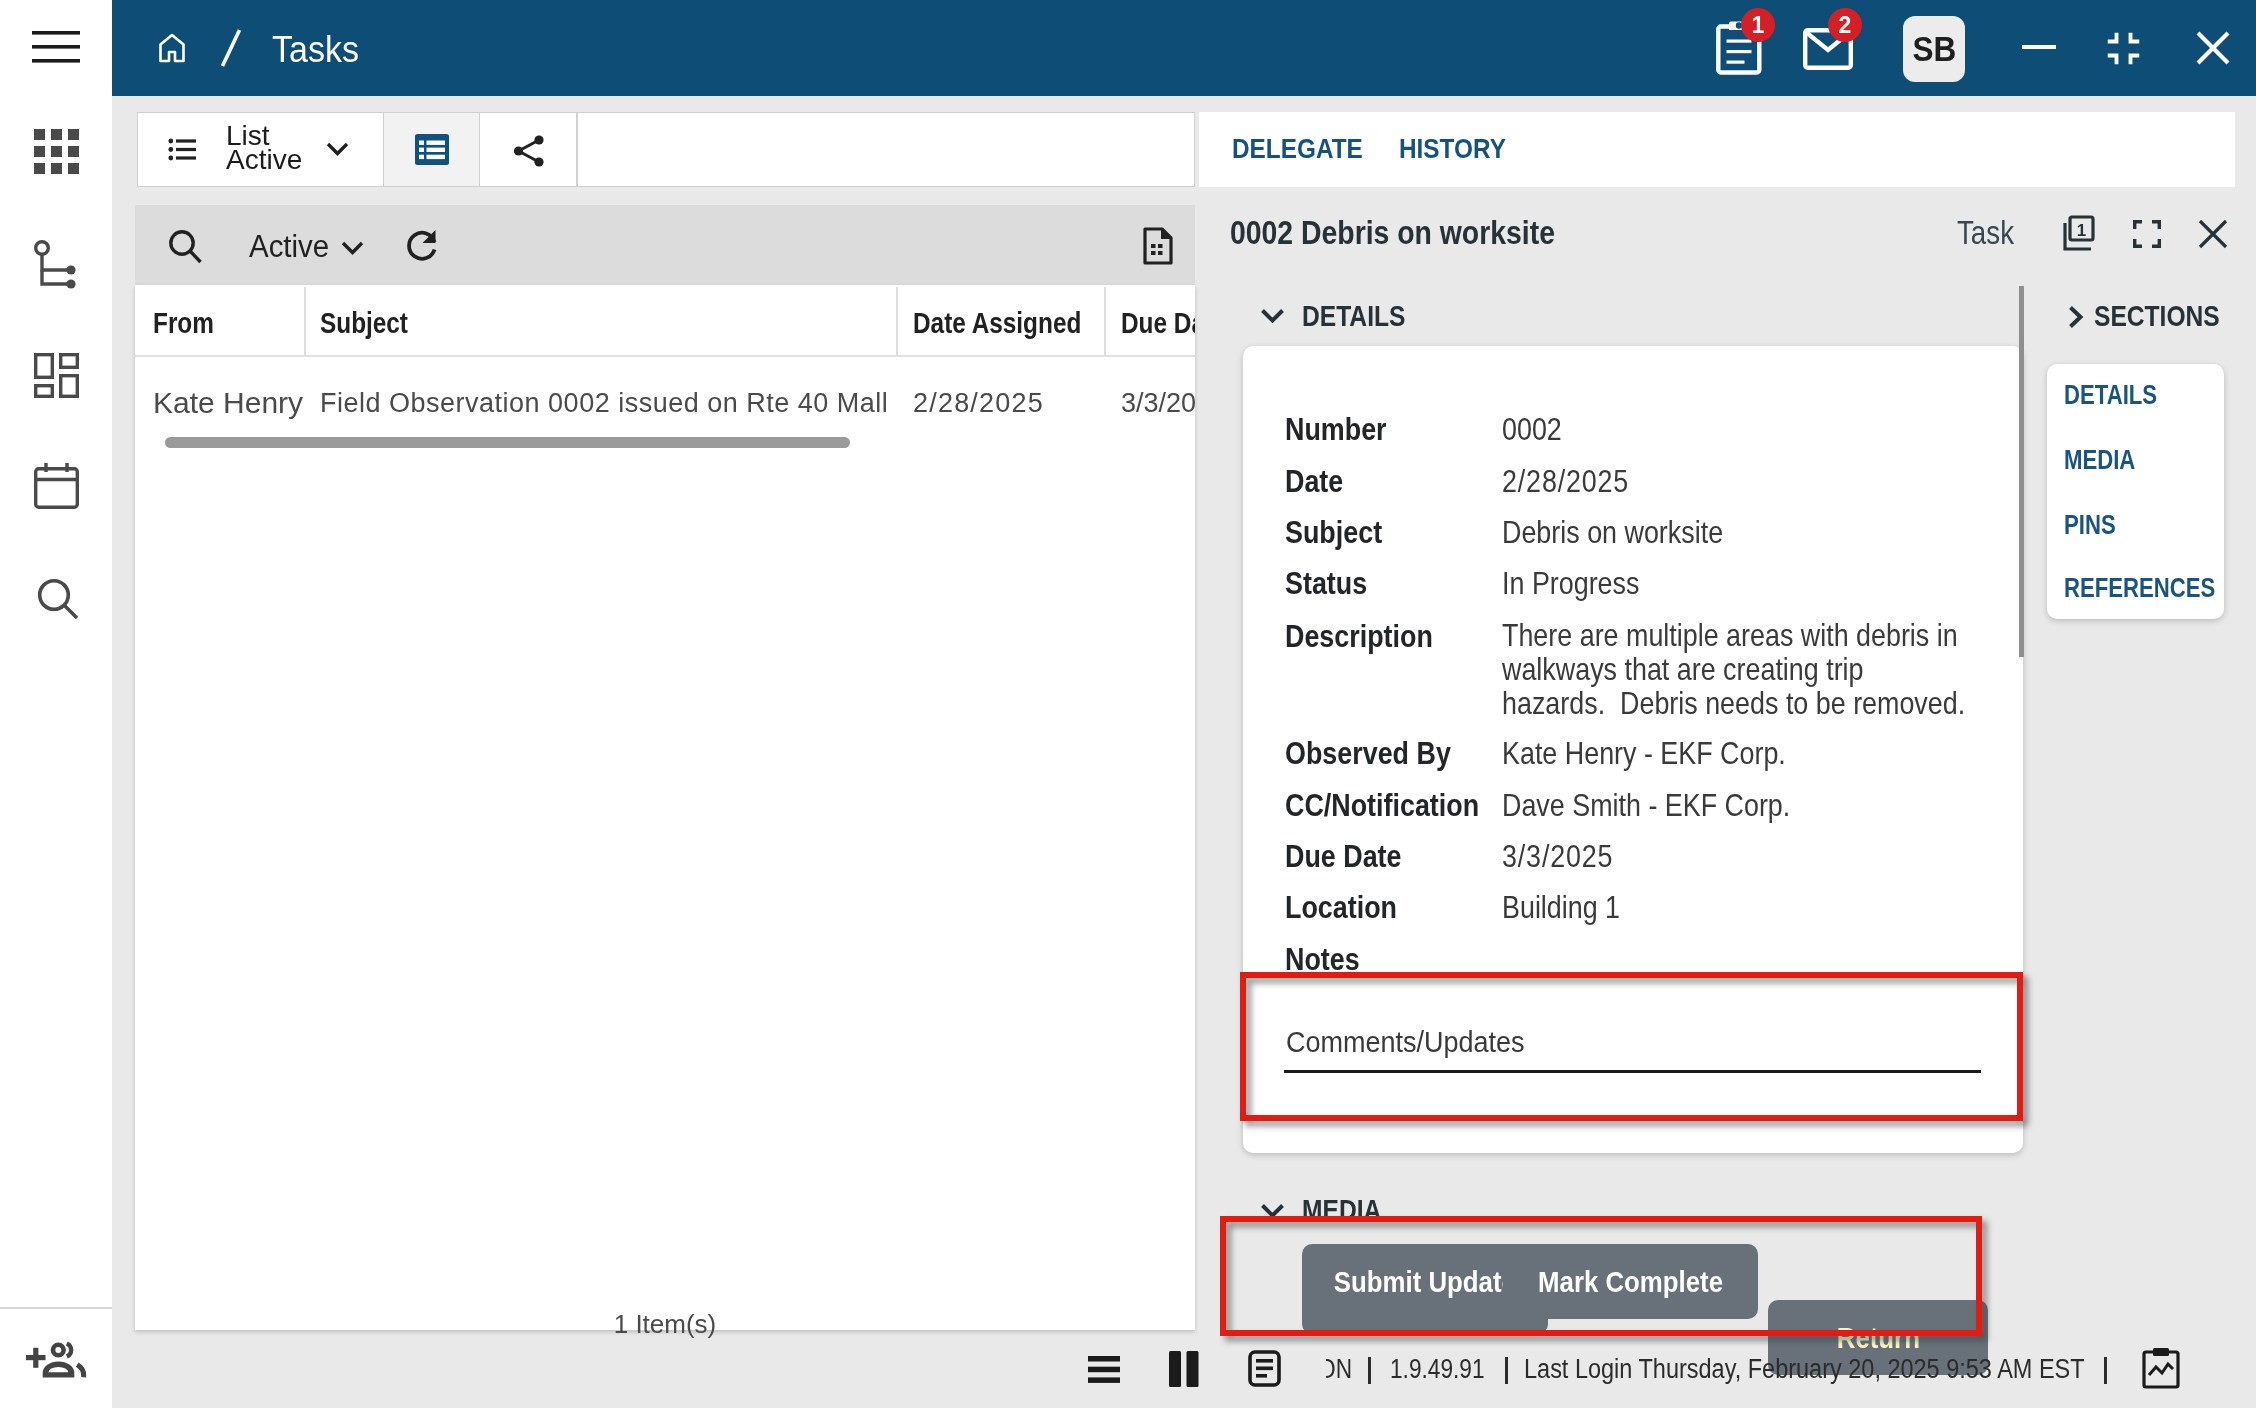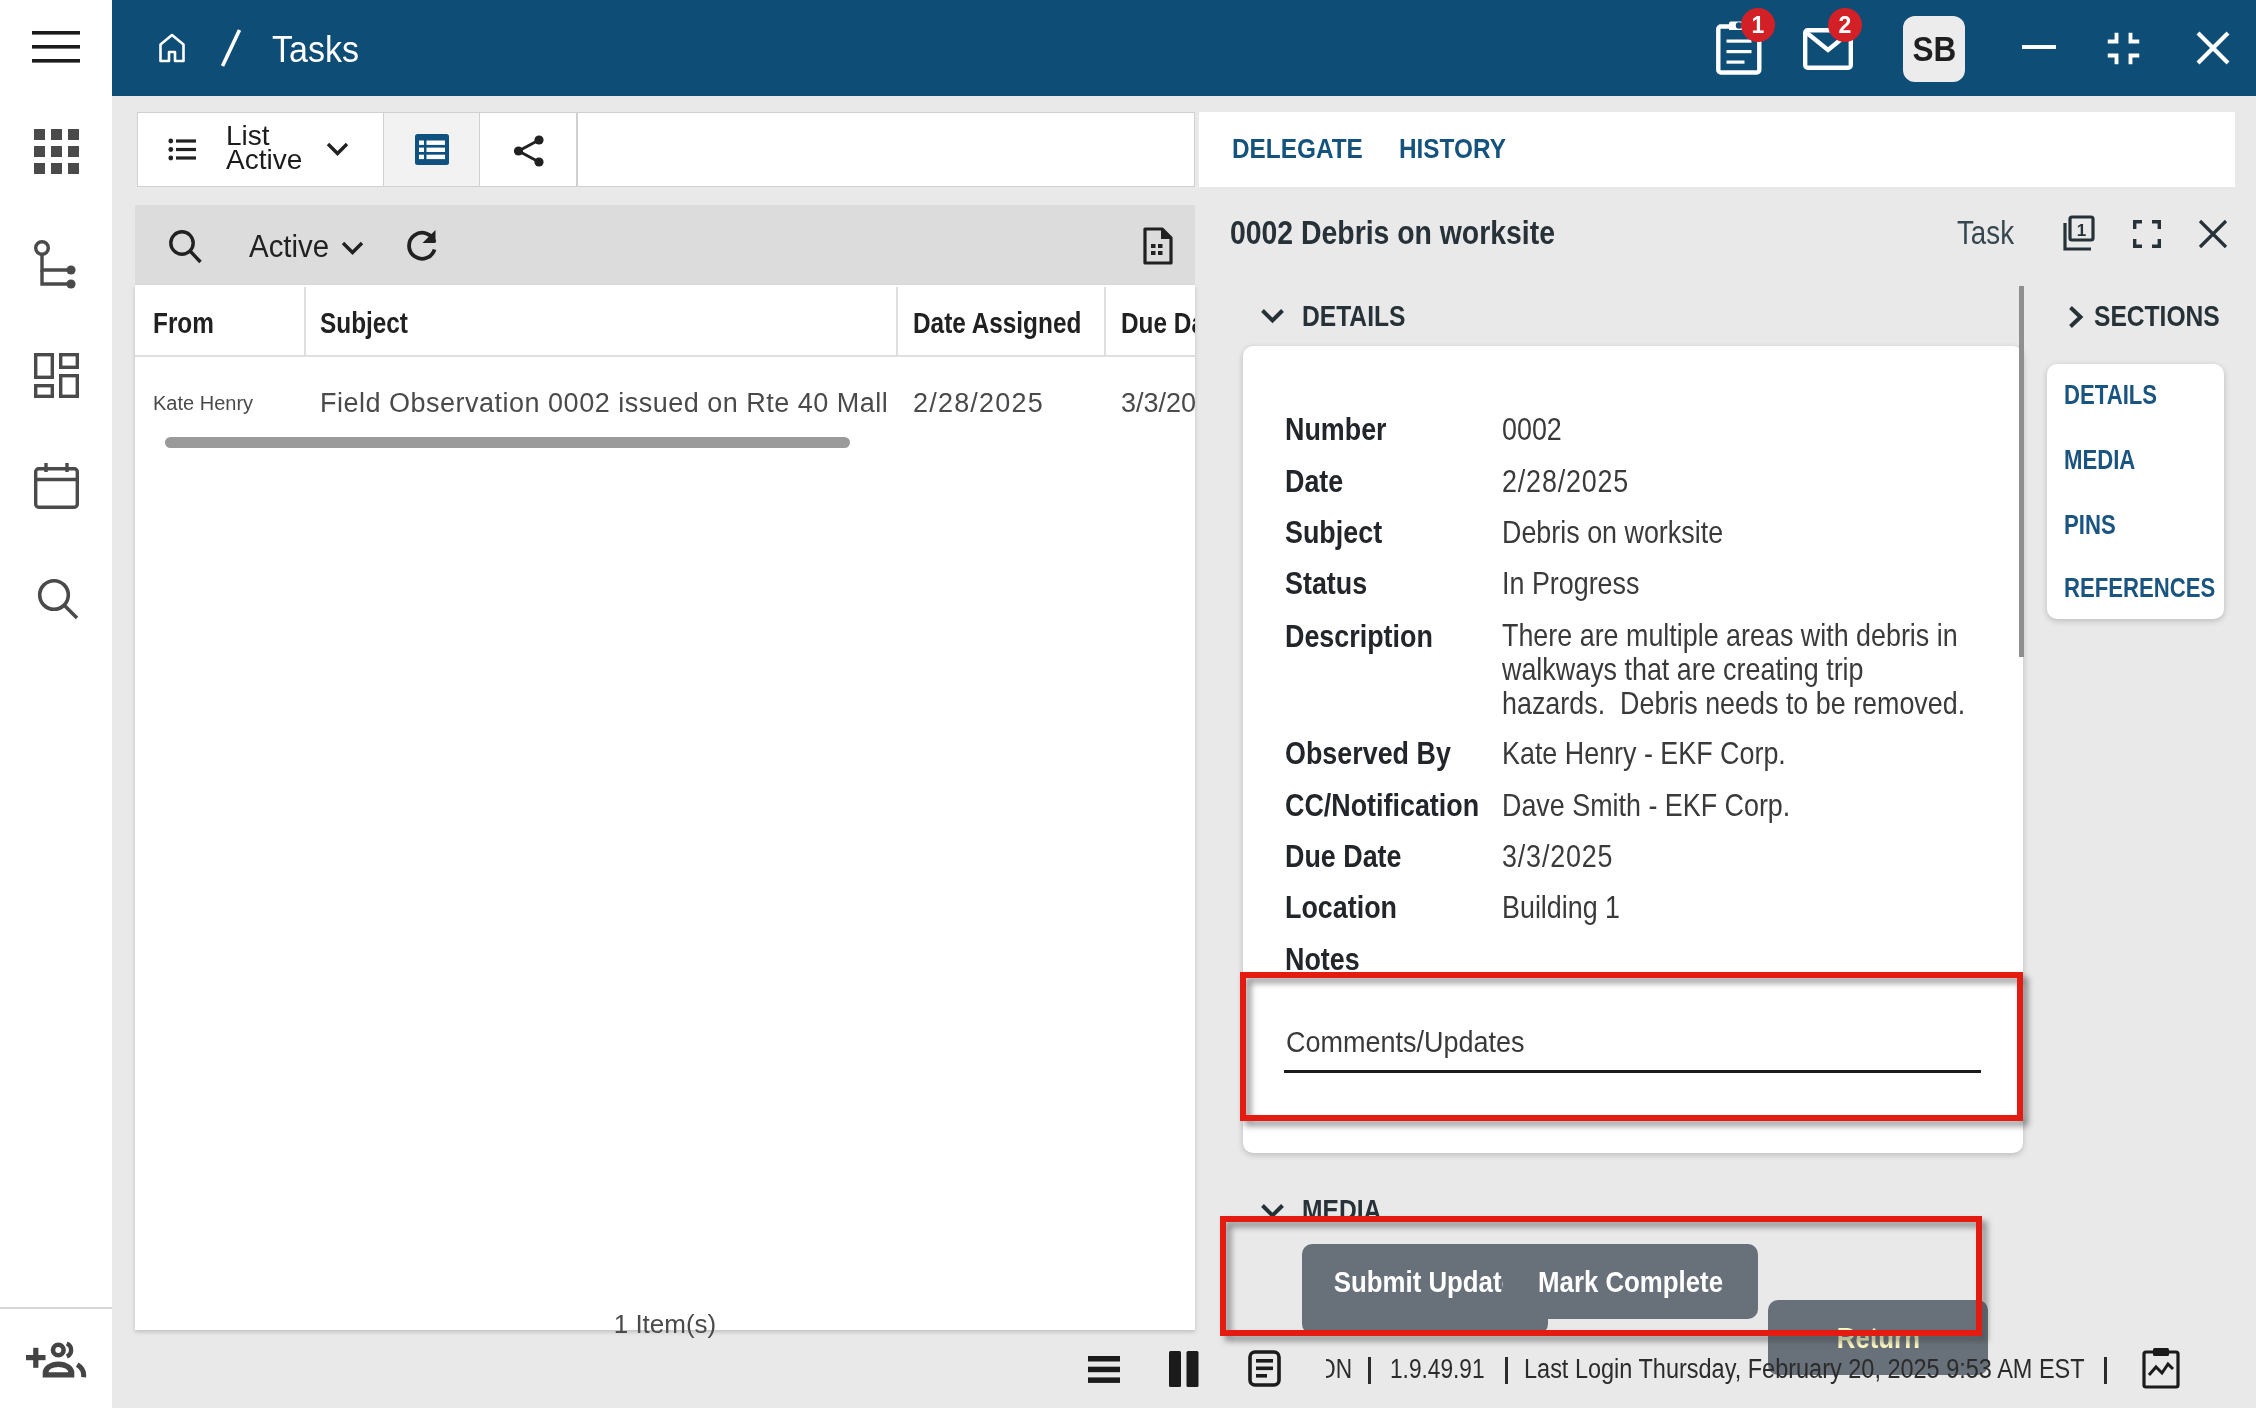--- a/index.html
+++ b/index.html
@@ -199,21 +199,21 @@
 
 <div class="abs" style="left:135px; top:285px; width:1060px; height:72px; background:#ffffff; border-bottom:2px solid #e0e0e0;"></div>
 <div class="abs" style="left:304px; top:287px; width:2px; height:68px; background:#dedede;"></div>
 <div class="abs" style="left:896px; top:287px; width:2px; height:68px; background:#dedede;"></div>
 <div class="abs" style="left:1104px; top:287px; width:2px; height:68px; background:#dedede;"></div>
 <div class="abs cx84" style="left:153px; top:307px; font-size:29px; line-height:32px; font-weight:700; color:#212121;">From</div>
 <div class="abs cx84" style="left:320px; top:307px; font-size:29px; line-height:32px; font-weight:700; color:#212121;">Subject</div>
 <div class="abs cx84" style="left:913px; top:307px; font-size:29px; line-height:32px; font-weight:700; color:#212121;">Date Assigned</div>
 <div class="abs" style="left:1121px; top:307px; width:74px; height:40px; overflow:hidden;"><span class="cx84" style="display:inline-block; font-size:29px; line-height:32px; font-weight:700; color:#212121;">Due Date</span></div>
 
-<div class="abs" style="left:153px; top:388px; font-size:20px; line-height:30px; color:#4a4a4a;">Kate Henry</div>
+<div class="abs" style="left:153px; top:388px; font-size:30px; line-height:30px; color:#4a4a4a;">Kate Henry</div>
 <div class="abs" style="left:320px; top:388px; font-size:27px; line-height:30px; color:#4a4a4a; letter-spacing:0.5px;">Field Observation 0002 issued on Rte 40 Mall</div>
 <div class="abs" style="left:913px; top:388px; font-size:27px; line-height:30px; color:#4a4a4a; letter-spacing:1.2px;">2/28/2025</div>
 <div class="abs" style="left:1121px; top:388px; width:74px; height:36px; overflow:hidden; font-size:27px; line-height:30px; color:#4a4a4a; white-space:nowrap;">3/3/2025</div>
 
 <div class="abs" style="left:165px; top:437px; width:685px; height:11px; border-radius:6px; background:#9a9a9a;"></div>
 
 <div class="abs" style="left:135px; top:1290px; width:1060px; text-align:center; font-size:26px; line-height:28px; color:#4a4a4a;margin-top:20px;">1 Item(s)</div>
 
 <div class="abs" style="left:1230px; top:215px; font-size:33px; line-height:36px; font-weight:700; color:#263238; transform:scaleX(0.86); transform-origin:0 0; white-space:nowrap;">0002 Debris on worksite</div>
 <div class="abs cx84" style="left:1957px; top:215px; font-size:33px; line-height:36px; color:#37474f;">Task</div>

